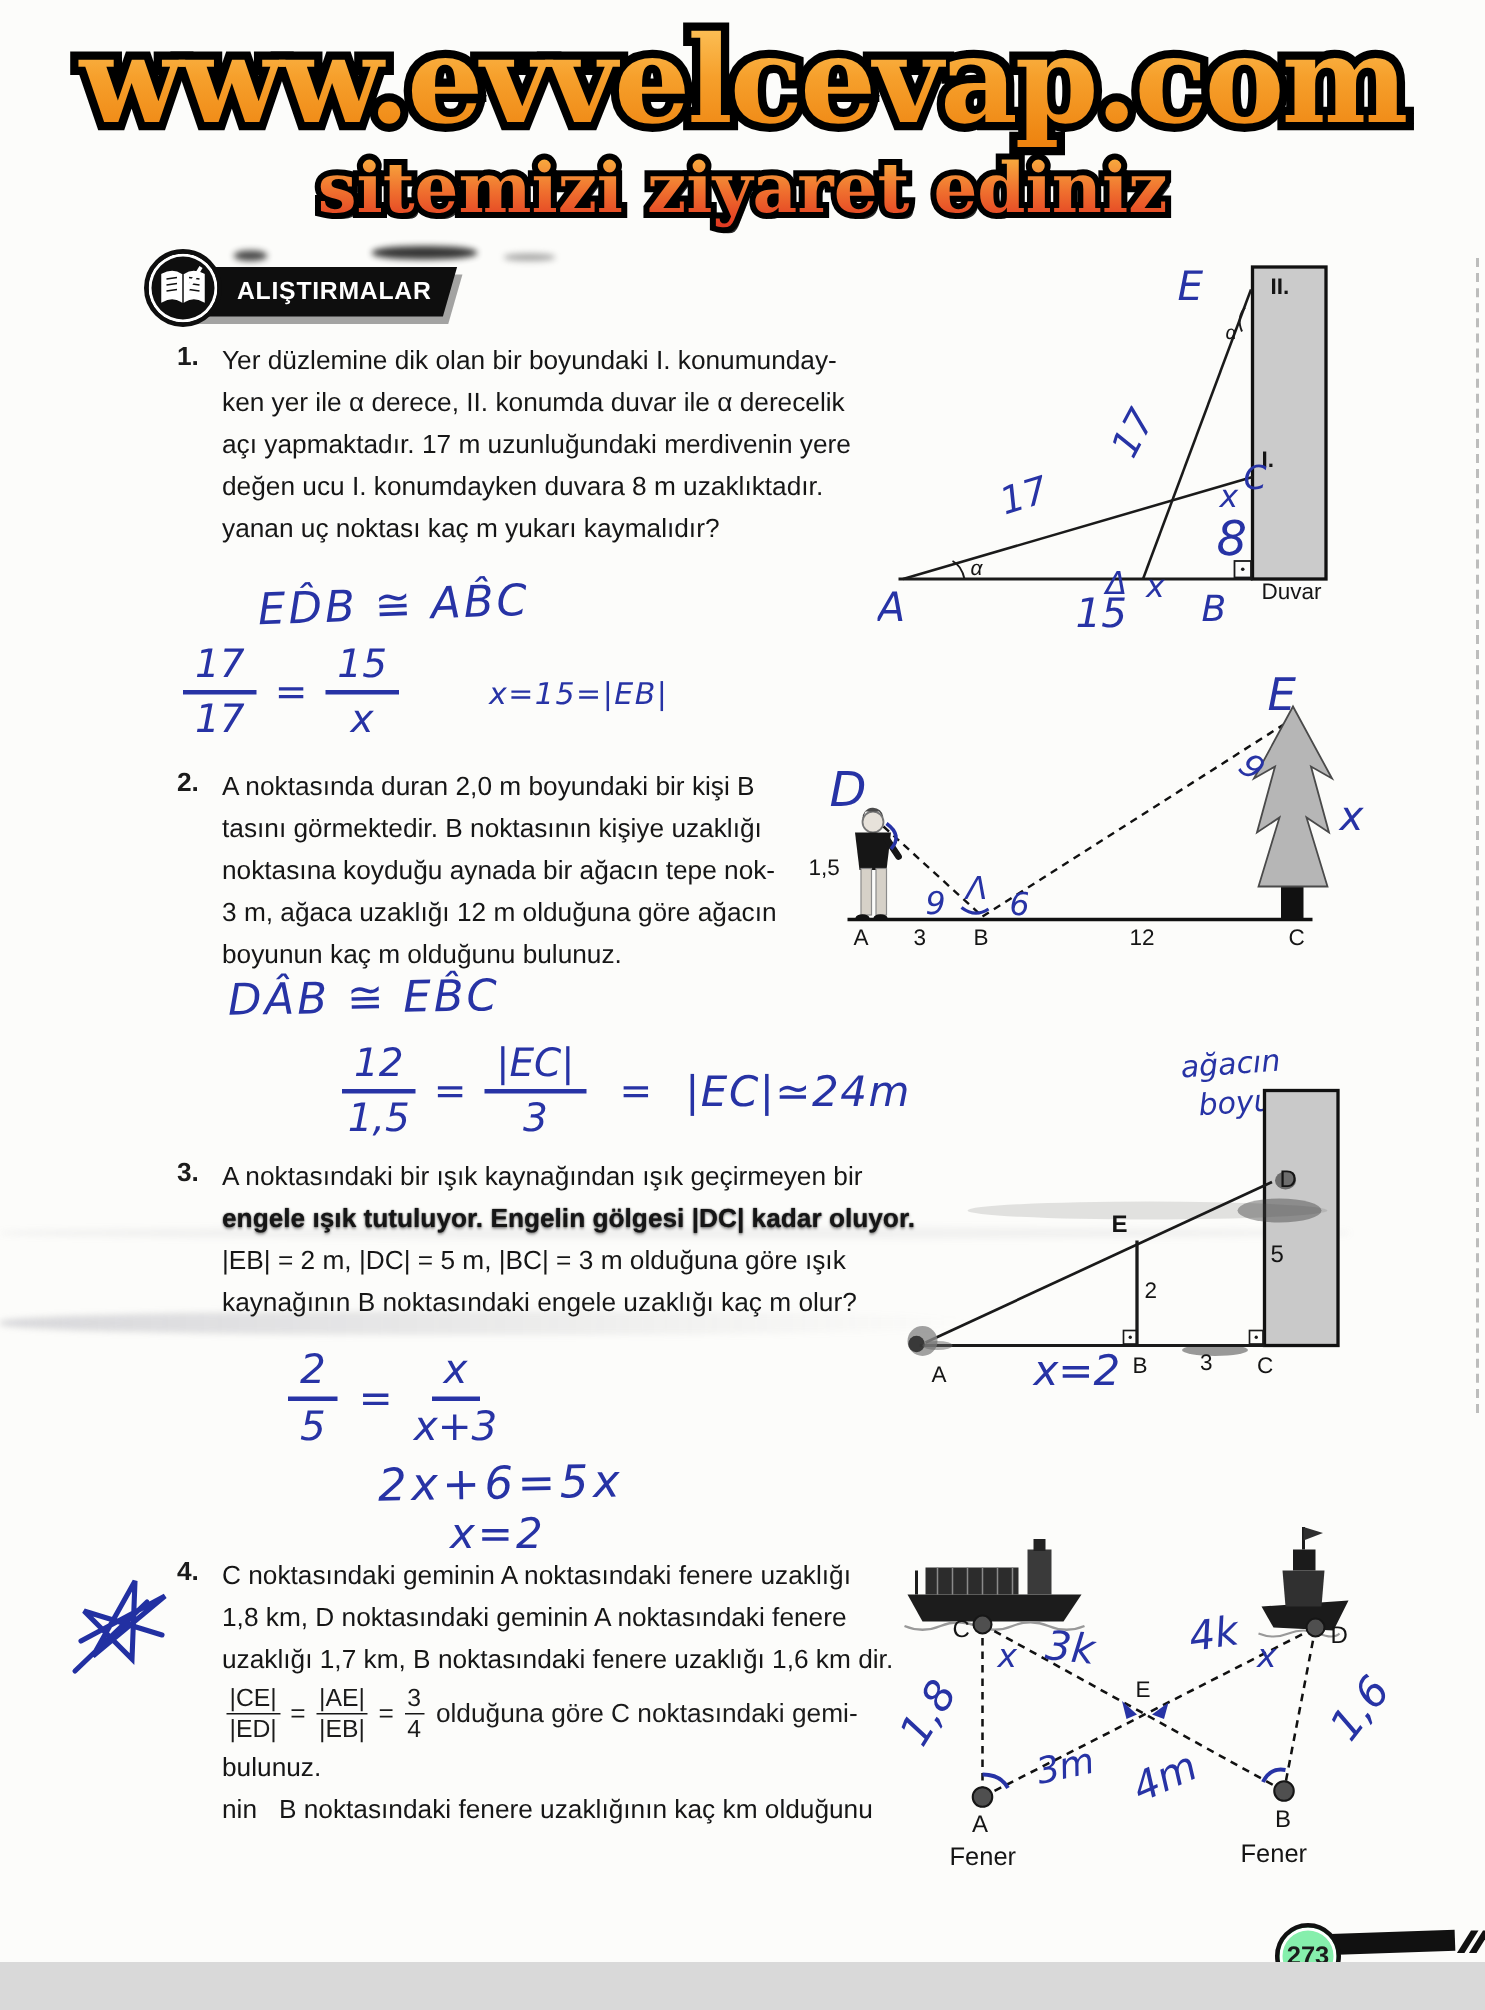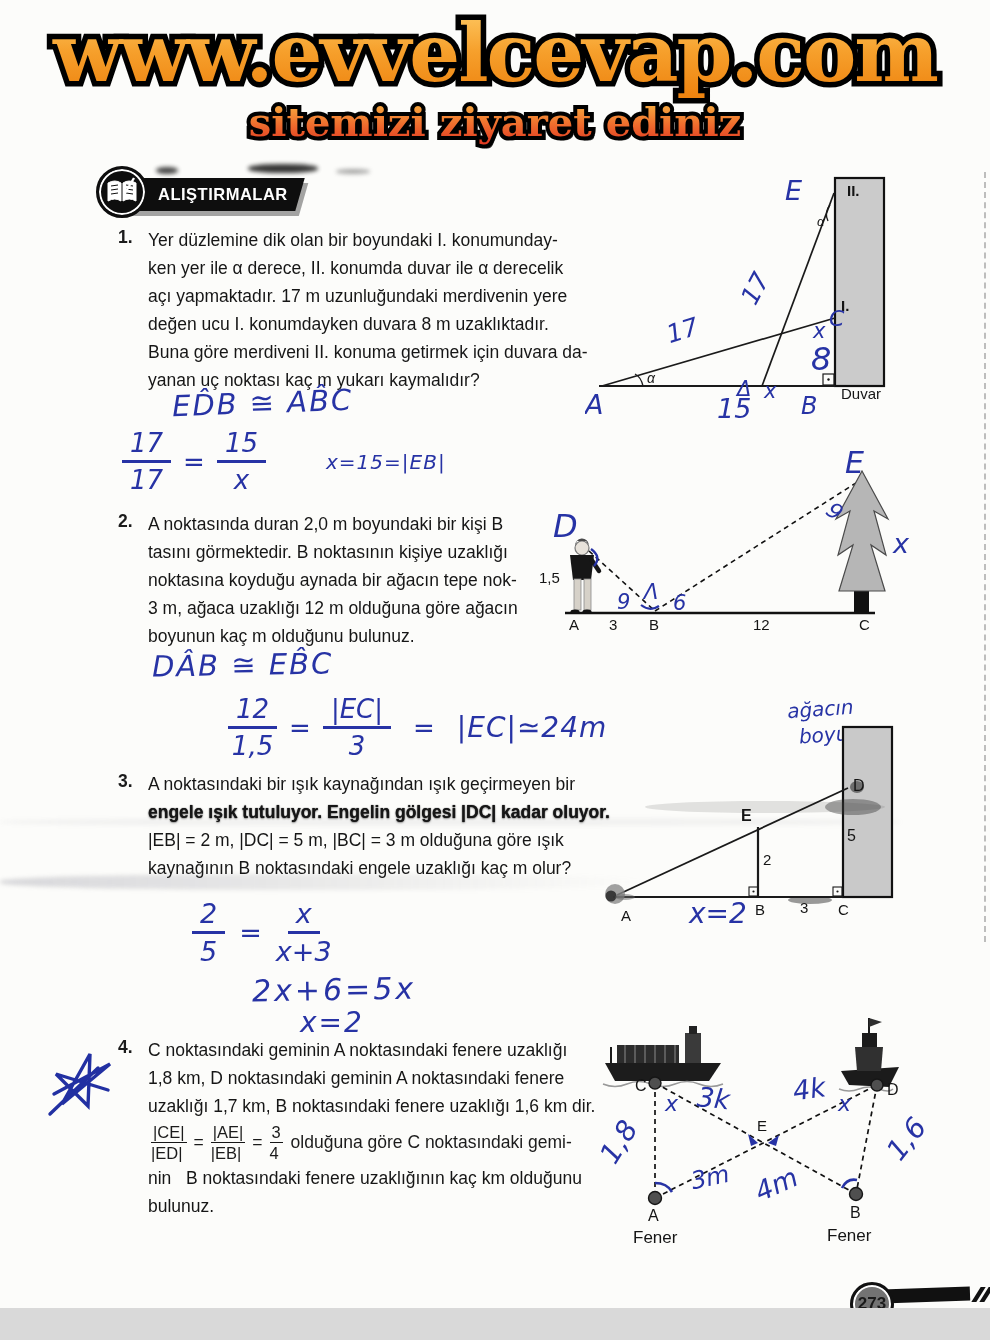--- a/index.html
+++ b/index.html
@@ -9,21 +9,21 @@
     background:#fcfcfa; overflow:hidden;
     font-family:"Liberation Sans", sans-serif; color:#1b1b1b;
   }
   .abs { position:absolute; }
 
   
   .site-line { position:absolute; width:100%; text-align:center;
     font-family:"DejaVu Serif", serif; font-weight:bold; }
   .site-line .layer { position:absolute; left:0; width:100%; top:0; }
   .line1 { top:6px;  font-size:80px; letter-spacing:-2px; height:100px; }
-  .line2 { top:98px; font-size:40px; letter-spacing:0;  height:62px; }
+  .line2 { top:98px; font-size:46px; letter-spacing:0;  height:62px; }
   .txt-outline  { color:#000; -webkit-text-stroke:11px #000;
     text-shadow:3px 4px 0 #2a2a2a, -2px 2px 0 #000, 2px -2px 0 #000; }
   .line2 .txt-outline { -webkit-text-stroke:8px #000; }
   .txt-fill1 { color:#f59d26;
     background:linear-gradient(180deg,#fdc45c 8%,#f6a02c 48%,#ee8410 95%);
     -webkit-background-clip:text; background-clip:text; -webkit-text-fill-color:transparent; }
   .txt-fill2 { color:#ef7c2c;
     background:linear-gradient(180deg,#f8a93e 15%,#ef6f2e 55%,#e23c22 95%);
     -webkit-background-clip:text; background-clip:text; -webkit-text-fill-color:transparent; }
 
@@ -38,21 +38,21 @@
   .ex-circle { position:absolute; left:0; top:0; width:52px; height:52px;
     border-radius:50%; background:#0e0e0e; border:3px solid #0e0e0e;
     display:flex; align-items:center; justify-content:center; z-index:2;
     box-shadow:0 0 0 2px #fff inset; }
 
   
   .ptext { font-size:17.5px; line-height:28px; white-space:pre; color:#161616; }
   .pnum  { font-weight:bold; font-size:17.5px; }
   .smeared { font-weight:bold; text-shadow:0 0 1px rgba(25,25,25,.95), 0 1px 2px rgba(70,70,70,.55); }
 
-  .pfrac { display:inline-flex; flex-direction:column; 
+  .pfrac { display:inline-flex; flex-direction:column; align-items:center;
     font-size:16.5px; line-height:20px; margin:0 3px; }
   .pfrac .ft { border-bottom:1.7px solid #161616; padding:0 2px; }
   .mathrow { display:flex; align-items:center; font-size:17.5px; white-space:pre; }
 
   
   .hw { font-family:"DejaVu Sans", sans-serif; font-style:italic; color:#2733a5; }
   .hwrow { display:flex; align-items:center; }
   .hwfrac { display:inline-flex; flex-direction:column; align-items:center; }
   .hwfrac .n { border-bottom:3px solid #2733a5; padding:0 8px 2px; }
   .hwfrac .d { padding-top:2px; }
@@ -62,21 +62,21 @@
   .dash-edge { position:absolute; left:984px; top:172px; height:770px;
     border-left:2px dashed #8a8a8a; opacity:.55; }
 
   
   .pageno { left:850px; top:1276px; width:140px; height:56px; }
   .pn-bar { position:absolute; left:32px; top:12px; width:88px; height:14px;
     background:#111; transform:rotate(-2deg); }
   .pn-stripe { position:absolute; top:11px; width:5px; height:15px; background:#111;
     transform:skewX(-32deg); }
   .pn-circle { position:absolute; left:0; top:6px; width:44px; height:44px;
-    border-radius:50%; border:3px solid #111; background:#737373;
+    border-radius:50%; border:3px solid #111; background:#86efac;
     display:flex; align-items:center; justify-content:center;
     font-weight:bold; font-size:17px; box-shadow:0 0 0 2px #fff inset; }
 
   svg text.dl { font-family:"Liberation Sans", sans-serif; fill:#151515; }
   svg text.dhw { font-family:"DejaVu Sans", sans-serif; font-style:italic; fill:#2733a5; }
 </style>
 </head>
 <body>
 
 <div id="page">
@@ -118,21 +118,20 @@
     </div>
   </div>
 
   <div class="abs" style="left:118px;top:226px;">
     <span class="pnum abs" style="left:0;top:1px;">1.</span>
     <div class="abs" style="left:30px;top:0;">
       <div class="ptext">Yer düzlemine dik olan bir boyundaki I. konumunday-</div>
       <div class="ptext">ken yer ile α derece, II. konumda duvar ile α derecelik</div>
       <div class="ptext">açı yapmaktadır. 17 m uzunluğundaki merdivenin yere</div>
       <div class="ptext">değen ucu I. konumdayken duvara 8 m uzaklıktadır.</div>
-      <div class="ptext">Buna göre merdiveni II. konuma getirmek için duvara da-</div>
       <div class="ptext">yanan uç noktası kaç m yukarı kaymalıdır?</div>
     </div>
   </div>
 
   <svg class="abs" style="left:585px;top:168px;" width="400" height="252" viewBox="0 0 400 252">
     <rect x="250" y="10" width="49" height="208" fill="#cbcbcb" stroke="#111" stroke-width="2.2"></rect>
     <line x1="14" y1="218" x2="250" y2="218" stroke="#1a1a1a" stroke-width="2"></line>
     <line x1="17" y1="218" x2="250" y2="150" stroke="#1a1a1a" stroke-width="1.7"></line>
     <line x1="177" y1="218" x2="249" y2="25" stroke="#1a1a1a" stroke-width="1.7"></line>
     <path d="M58,218 Q56,209 50,206" fill="none" stroke="#1a1a1a" stroke-width="1.3"></path>
@@ -296,22 +295,22 @@
       <div class="ptext">1,8 km, D noktasındaki geminin A noktasındaki fenere</div>
       <div class="ptext">uzaklığı 1,7 km, B noktasındaki fenere uzaklığı 1,6 km dir.</div>
       <div class="mathrow" style="height:44px;">
         <span class="pfrac"><span class="ft">|CE|</span><span>|ED|</span></span>
         <span style="margin:0 4px;">=</span>
         <span class="pfrac"><span class="ft">|AE|</span><span>|EB|</span></span>
         <span style="margin:0 4px;">=</span>
         <span class="pfrac"><span class="ft">3</span><span>4</span></span>
         <span> olduğuna göre C noktasındaki gemi-</span>
       </div>
+      <div class="ptext">bulunuz.</div>
       <div class="ptext">nin   B noktasındaki fenere uzaklığının kaç km olduğunu</div>
-      <div class="ptext">bulunuz.</div>
     </div>
   </div>
 
   <svg class="abs" style="left:44px;top:1048px;" width="78" height="86" viewBox="0 0 78 86">
     <path d="M10,46 L66,16 L18,56 L46,6 L44,58 L12,26 L64,42 M6,66 L54,20" fill="none" stroke="#2230a2" stroke-width="3.4" stroke-linecap="round"></path>
   </svg>
 
   <svg class="abs" style="left:595px;top:1015px;" width="390" height="255" viewBox="0 0 390 255">
     <g transform="translate(8,6)">
       <polygon points="2,42 118,42 106,60 12,60" fill="#1c1c1c"></polygon>

